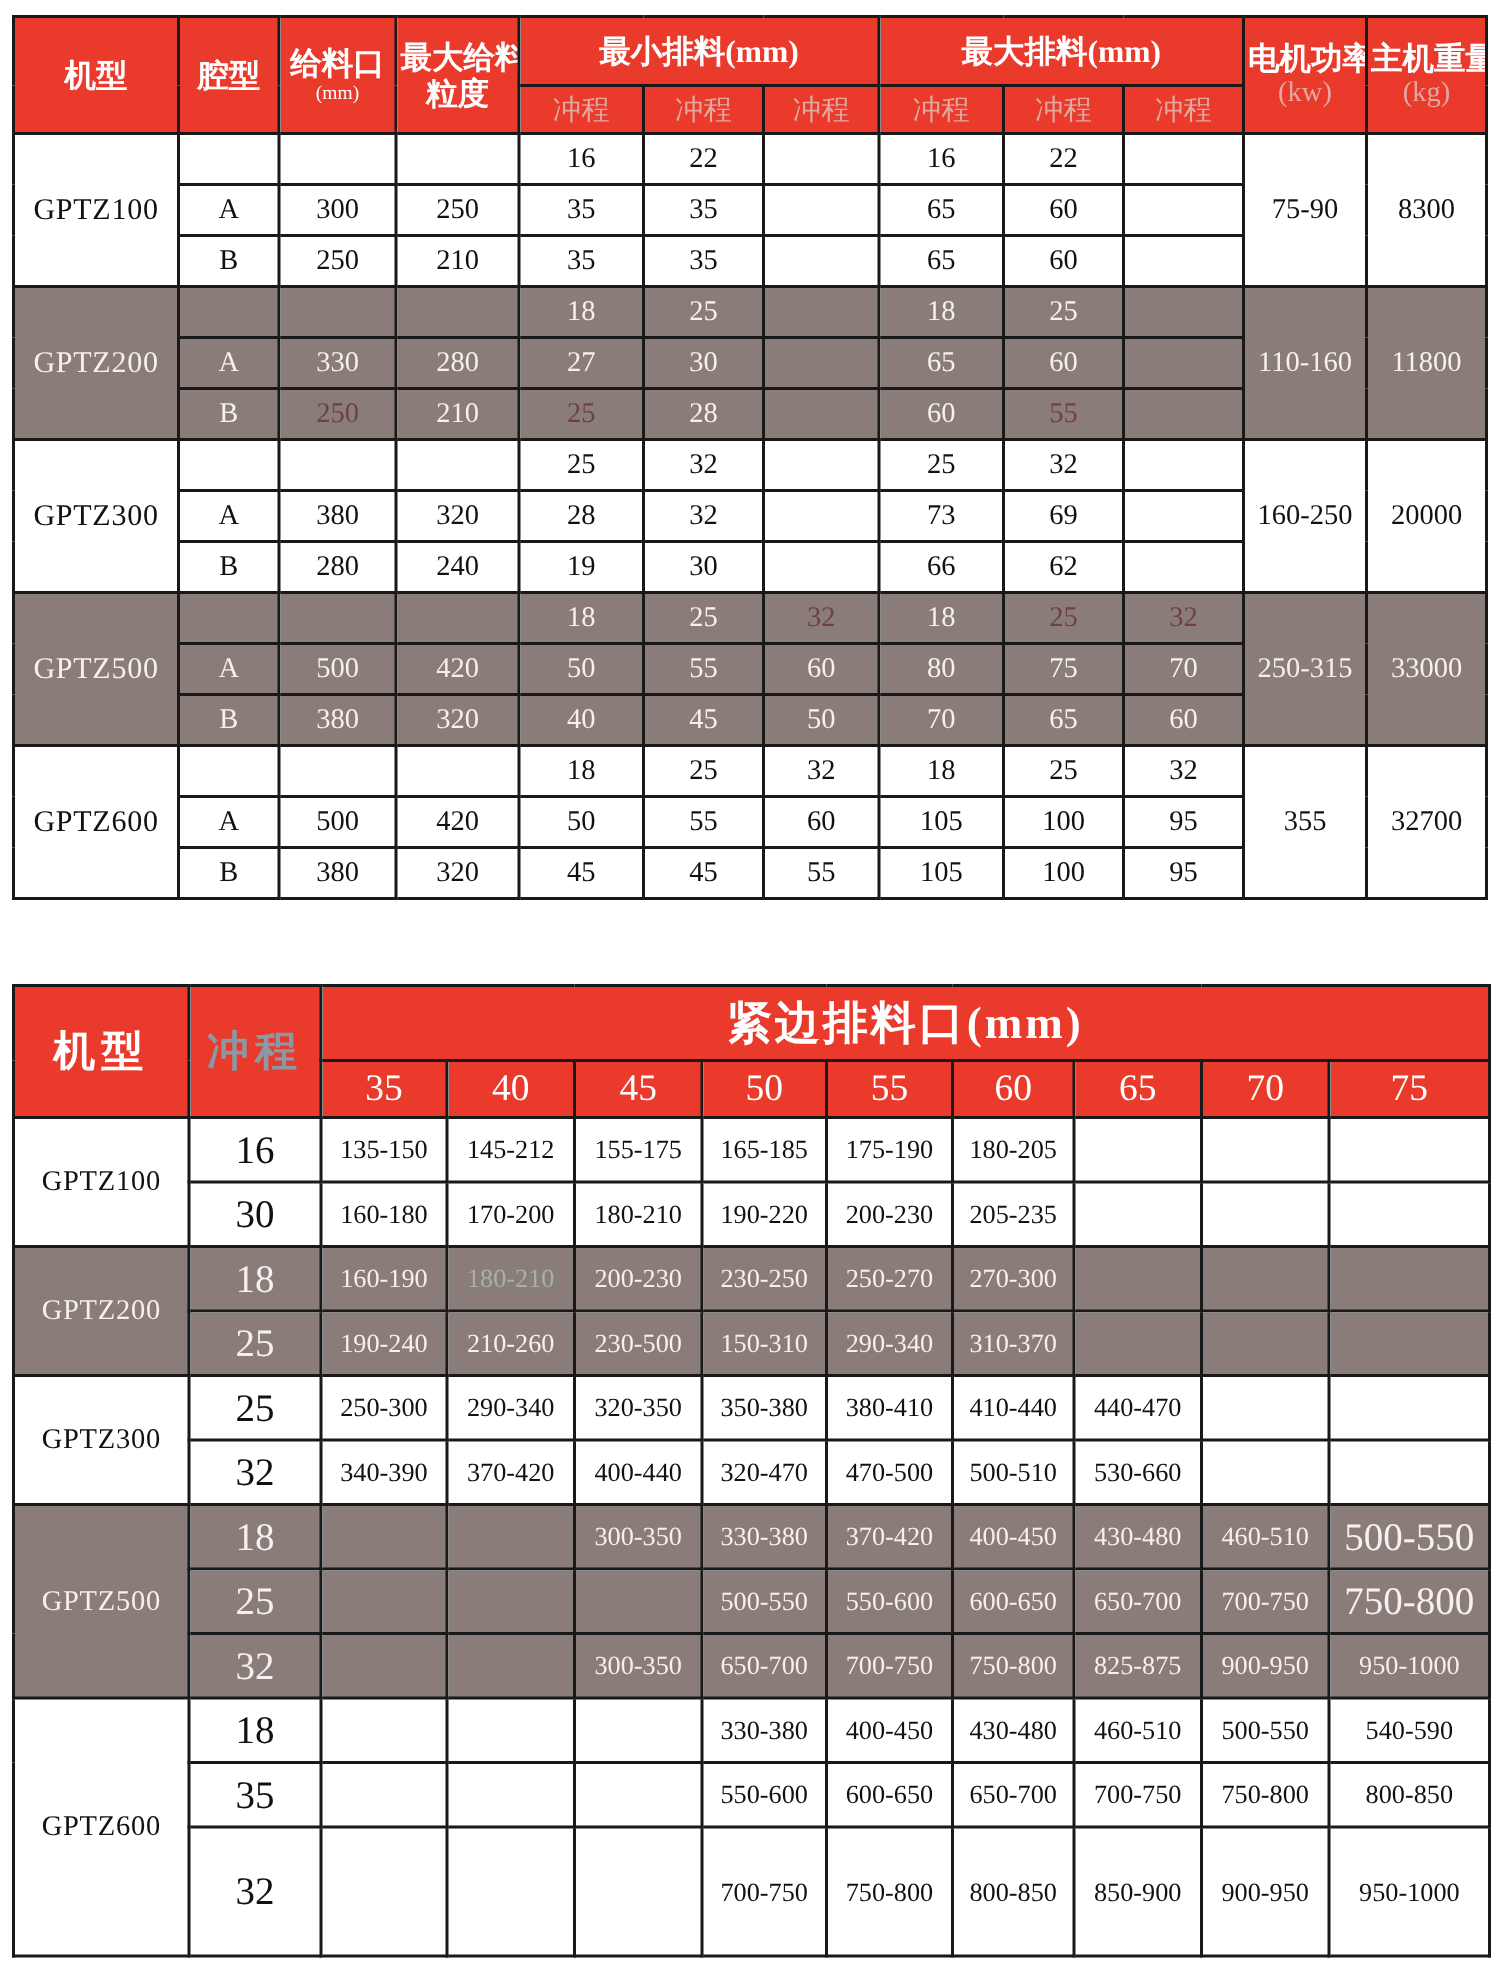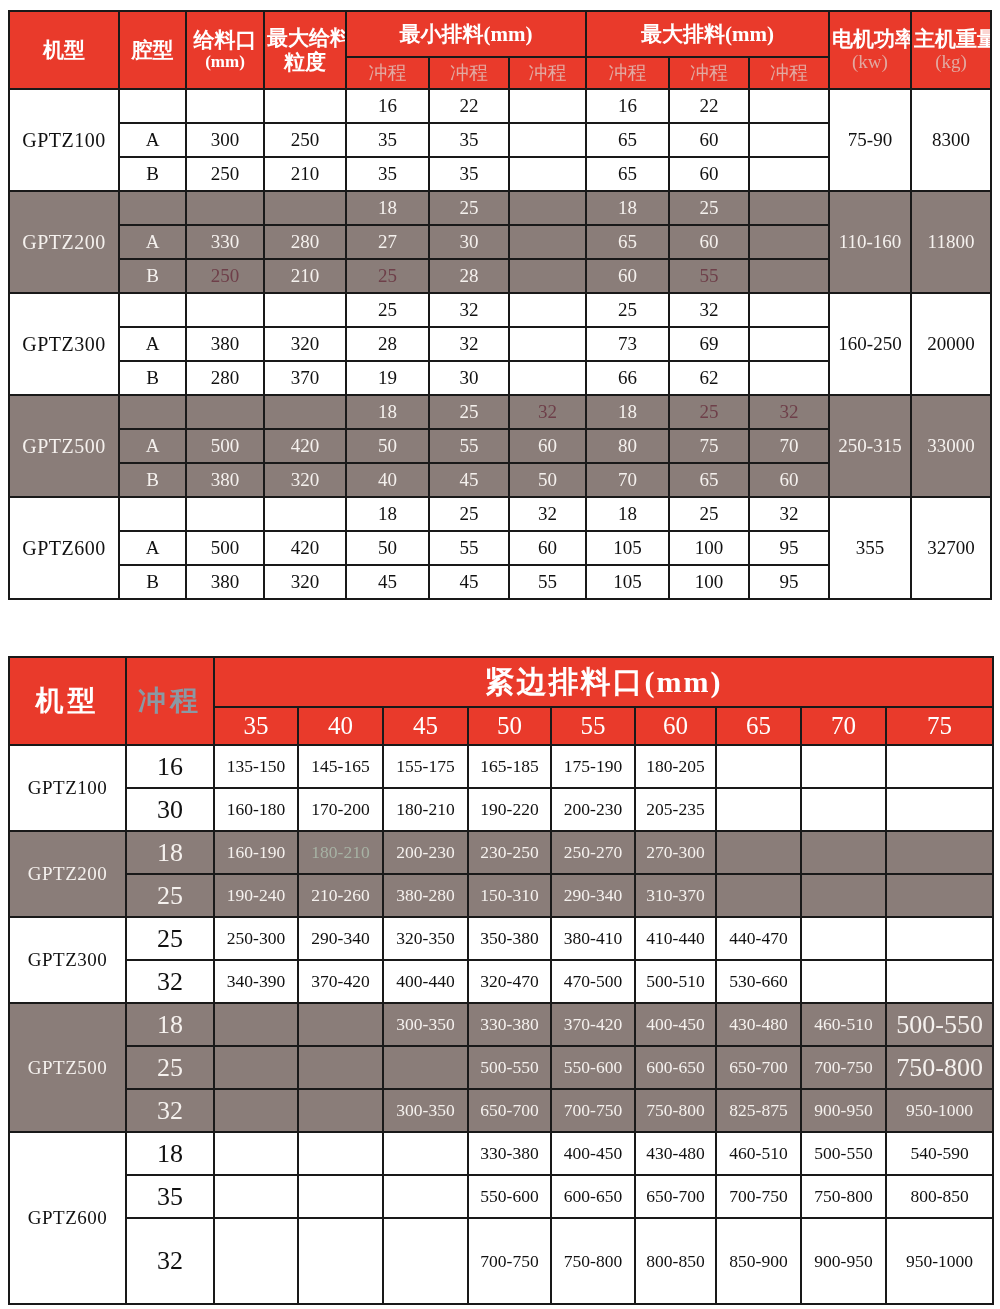--- a/index.html
+++ b/index.html
@@ -21,21 +21,21 @@
   th,td{
     border:2px solid var(--border);
     text-align:center; vertical-align:middle;
     padding:0 2px; overflow:hidden; white-space:nowrap;
   }
   
   #t1{width:982px;}
   #t1 thead th{background:var(--red); color:#fff; font-weight:bold; font-size:21px;}
   #t1 tr.h1{height:46px;}
   #t1 tr.h2{height:32px;}
-  #t1 thead .unit{font-size:17px; font-weight:bold; line-height:1;}
+  #t1 thead .unit{font-size:13px; font-weight:normal; line-height:1;}
   #t1 thead .sub{color:var(--sub); font-weight:normal; font-size:19px;}
   #t1 thead .two-line div{line-height:1.15;}
   #t1 tbody tr{height:34px;}
   #t1 tbody td{font-size:19px;}
   #t1 td.model{font-size:20px; letter-spacing:.5px;}
   
   #t2{width:984px; margin-top:56px;}
   #t2 thead th{background:var(--red); color:#fff; font-weight:bold;}
   #t2 tr.h1 .span-head{font-size:30px; letter-spacing:2px;}
   #t2 th.machine-head{font-size:28px; letter-spacing:4px;}
@@ -204,21 +204,21 @@
           <td>28</td>
           <td>32</td>
           <td></td>
           <td>73</td>
           <td>69</td>
           <td></td>
         </tr>
         <tr>
           <td>B</td>
           <td>280</td>
-          <td>370</td>
+          <td>240</td>
           <td>19</td>
           <td>30</td>
           <td></td>
           <td>66</td>
           <td>62</td>
           <td></td>
         </tr>
         <tr class="hl">
           <td rowspan="3" class="model">GPTZ500</td>
           <td></td>
@@ -324,21 +324,21 @@
           <th class="gapcol dslate">65</th>
           <th class="gapcol dslate">70</th>
           <th class="gapcol fpink">75</th>
         </tr>
     </thead>
     <tbody>
         <tr>
           <td rowspan="2" class="model">GPTZ100</td>
           <td class="stroke">16</td>
           <td>135-150</td>
-          <td>145-165</td>
+          <td>145-212</td>
           <td>155-175</td>
           <td>165-185</td>
           <td>175-190</td>
           <td>180-205</td>
           <td></td>
           <td></td>
           <td></td>
         </tr>
         <tr>
           <td class="stroke">30</td>
@@ -362,21 +362,21 @@
           <td>250-270</td>
           <td>270-300</td>
           <td></td>
           <td></td>
           <td></td>
         </tr>
         <tr class="hl">
           <td class="stroke">25</td>
           <td>190-240</td>
           <td>210-260</td>
-          <td>380-280</td>
+          <td>230-500</td>
           <td>150-310</td>
           <td>290-340</td>
           <td>310-370</td>
           <td></td>
           <td></td>
           <td></td>
         </tr>
         <tr>
           <td rowspan="2" class="model">GPTZ300</td>
           <td class="stroke">25</td>

